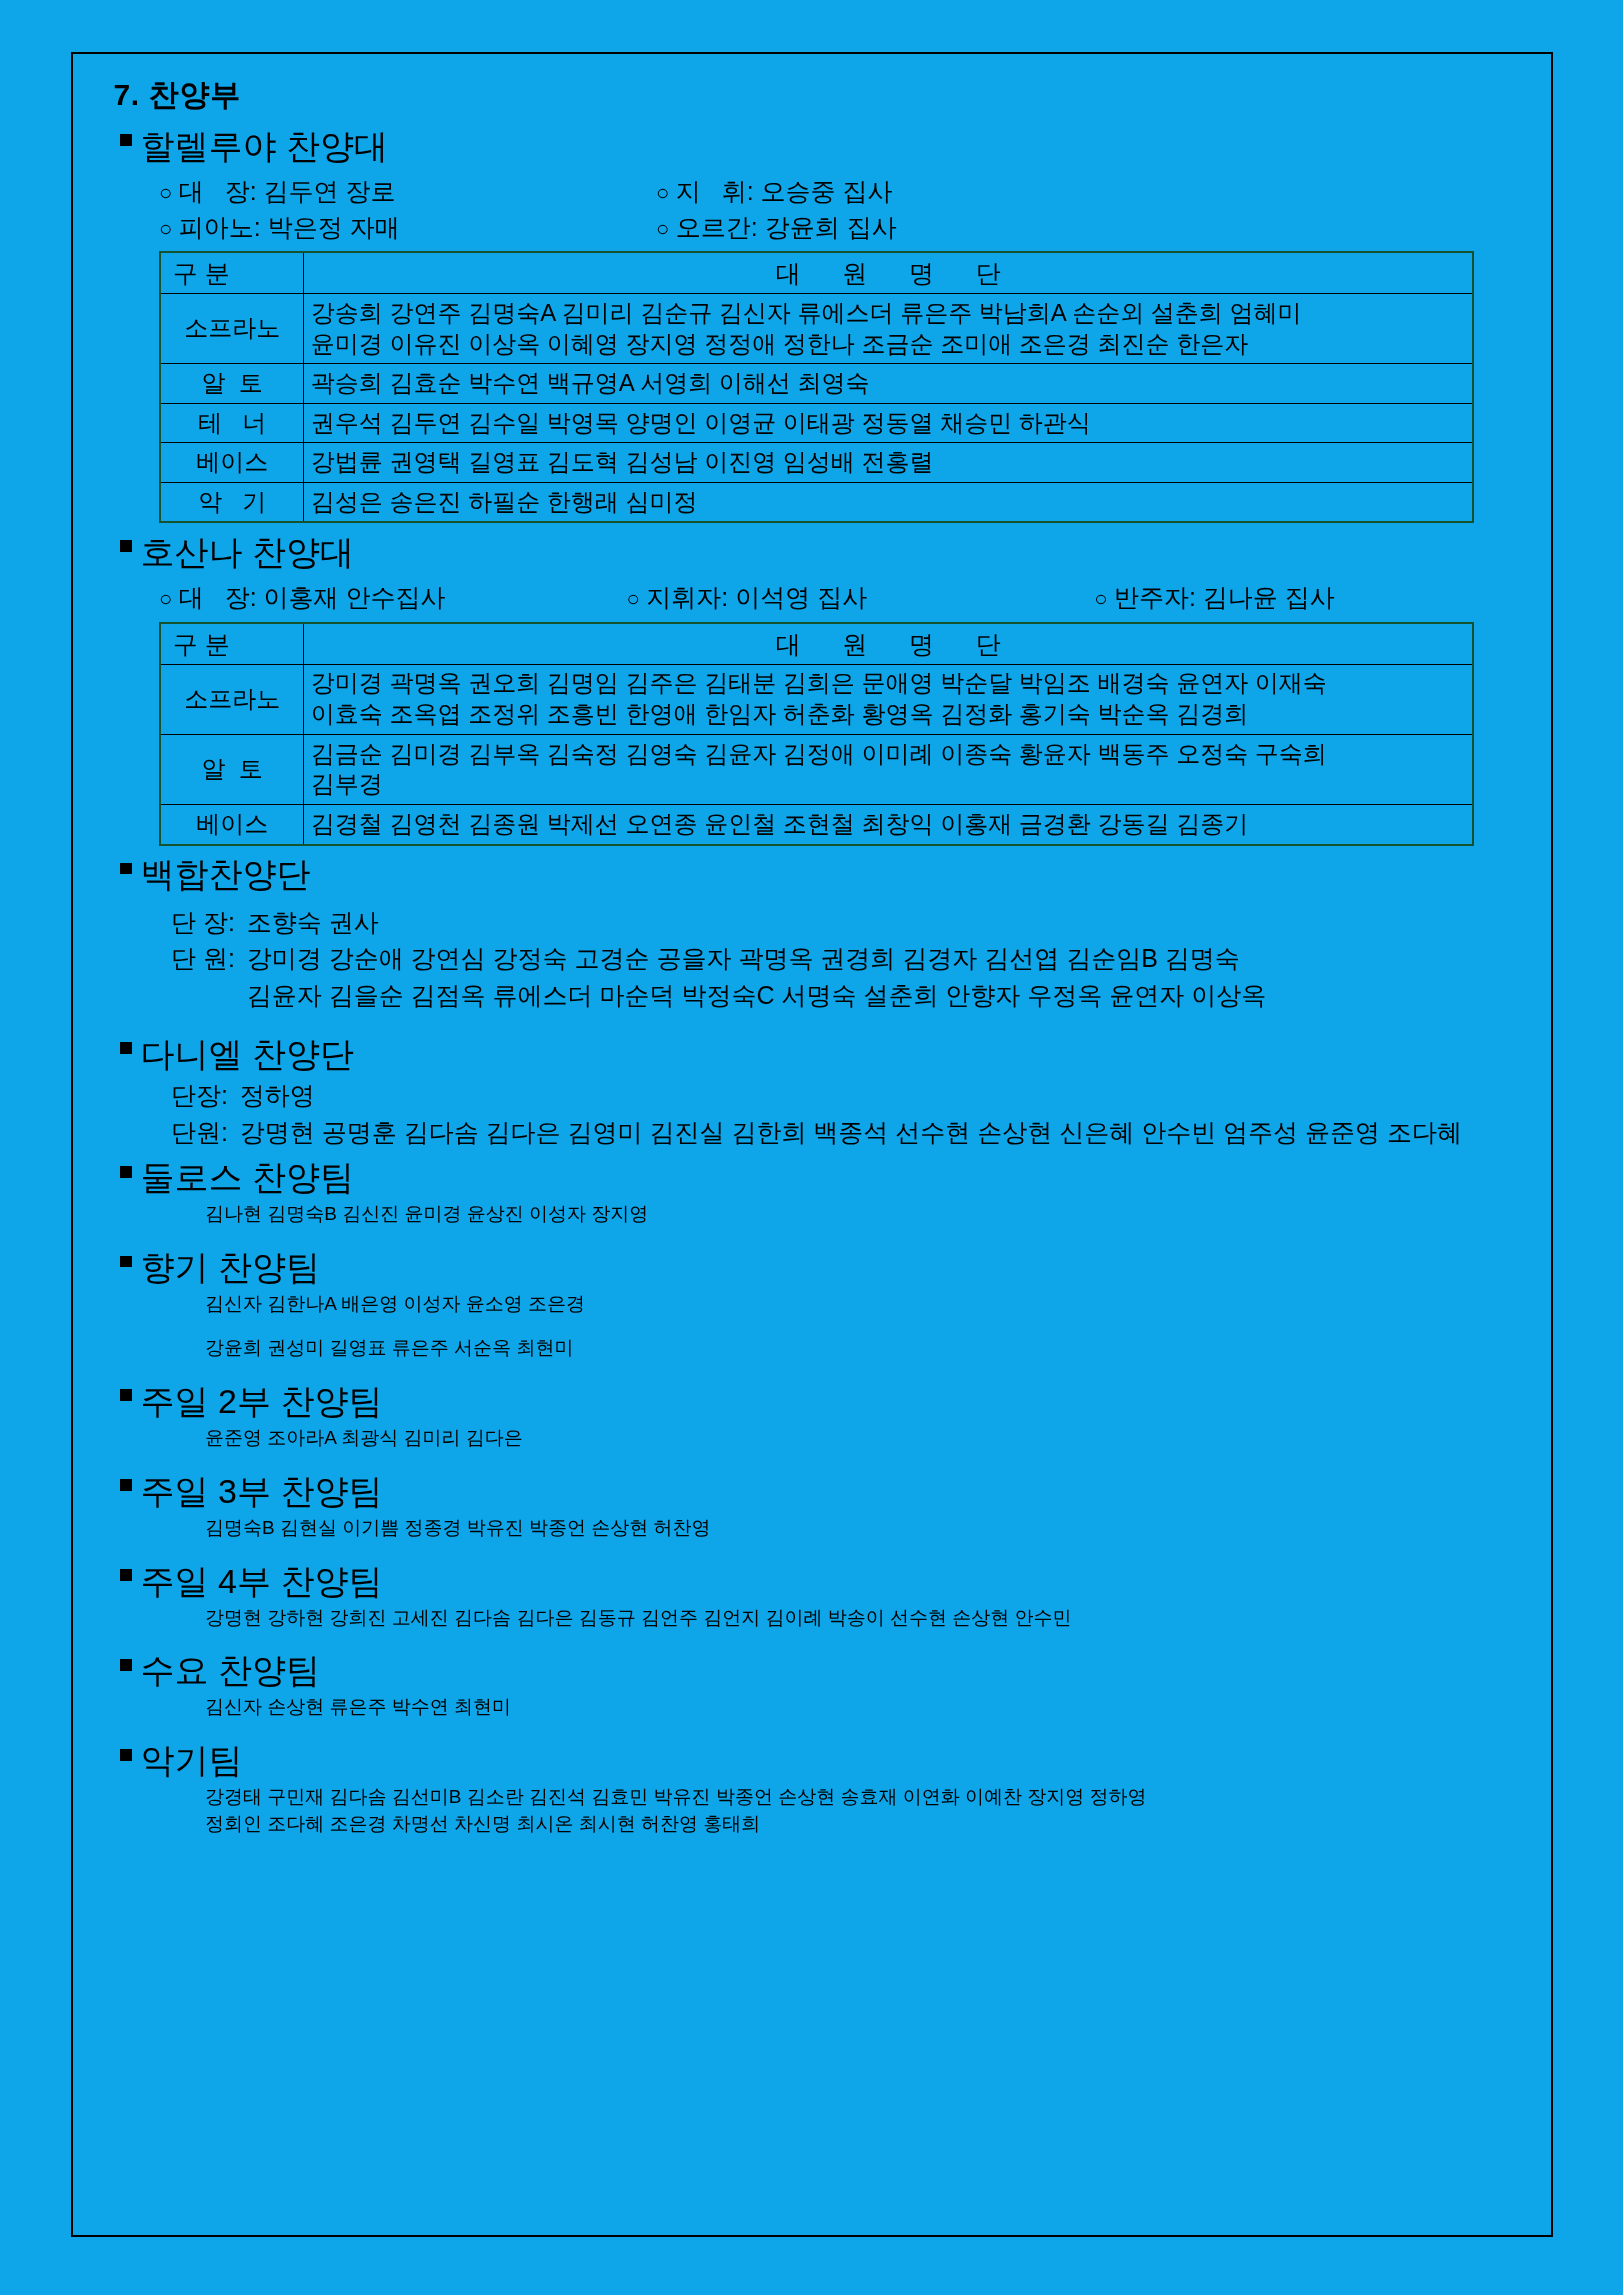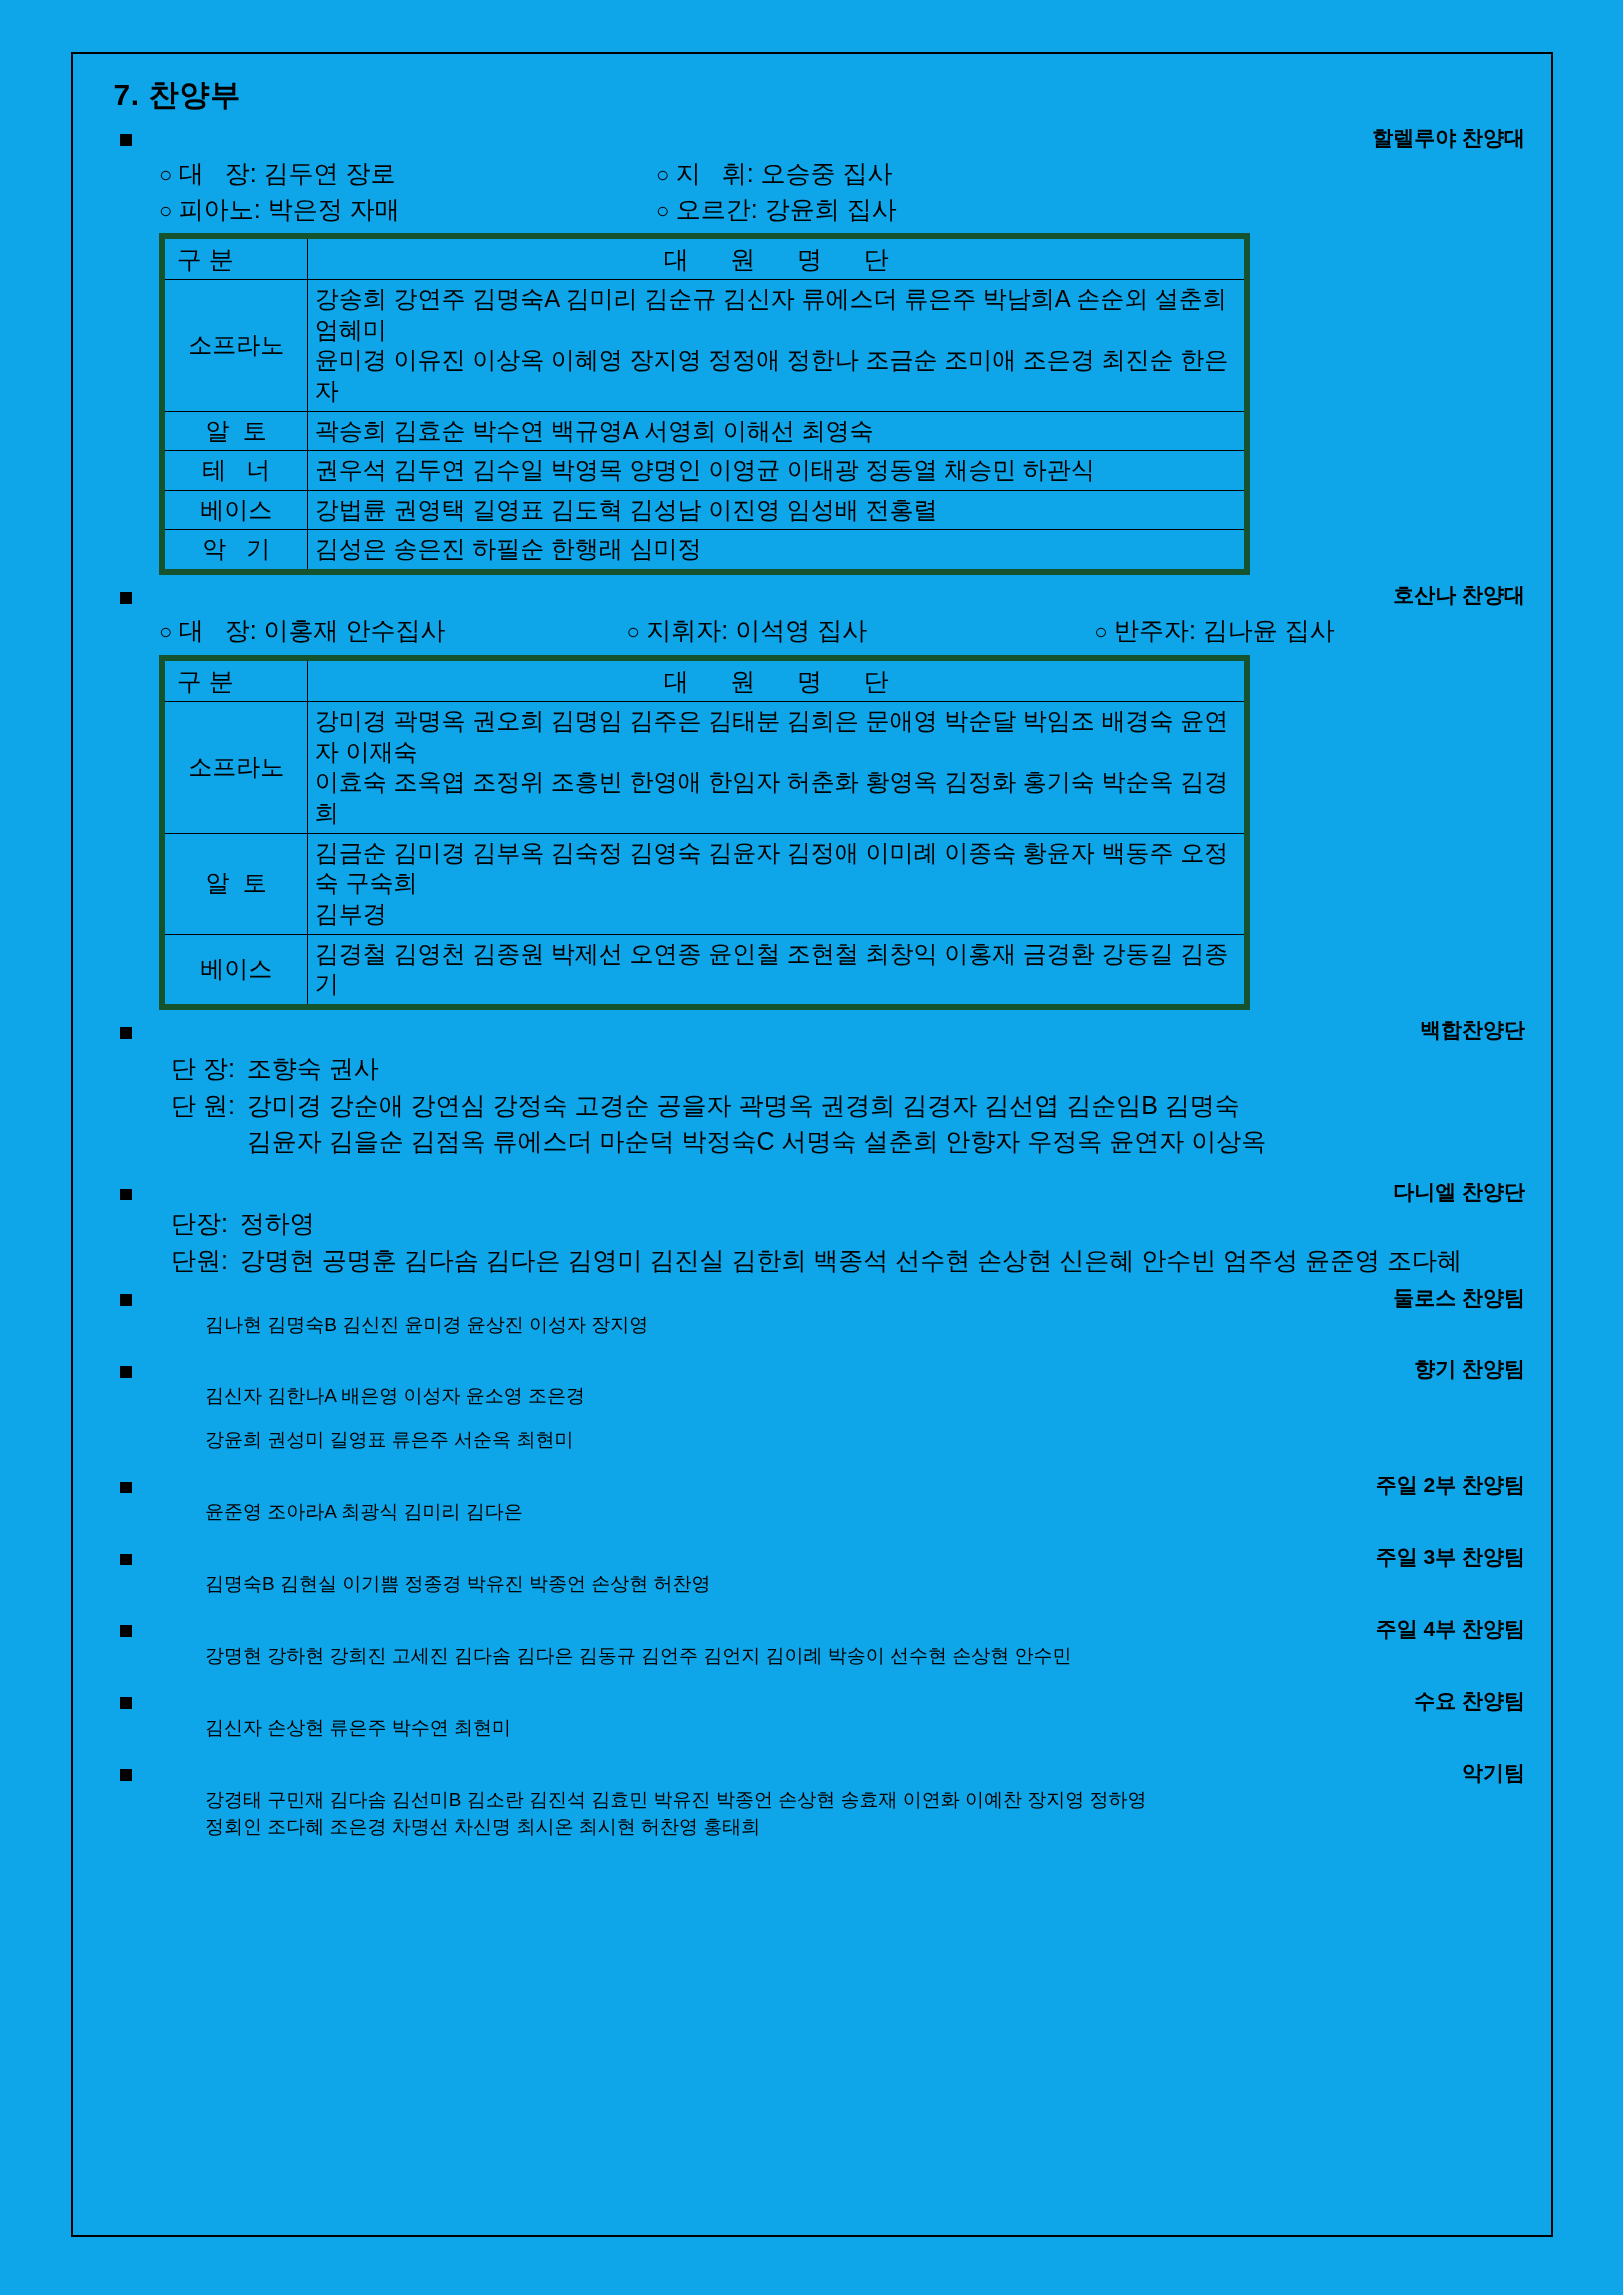--- a/index.html
+++ b/index.html
@@ -31,26 +31,25 @@
   .section-title {
     font-size: 30px;
     font-weight: bold;
     letter-spacing: 0.7px;
     margin: 3.9px 0 7.9px 14.4px;
   }
   .grp {
     margin-top: 3.9px;
   }
   .grp-head {
-    font-size: 21px;
-    font-weight: bold;
+    font-size: 34px;
+    font-weight: normal;
     margin-left: 19.6px;
     position: relative;
     padding-left: 22px;
-    text-align: right;
   }
   .grp-head::before {
     content: "";
     position: absolute;
     left: 1.3px;
     top: 10.5px;
     width: 11.8px;
     height: 11.8px;
     background: #000;
   }
@@ -72,22 +71,22 @@
     font-size: 22px;
     margin-right: 6.5px;
   }
   .lead-a { width: 497px; }
   .lead-b { width: 497px; }
   .lead-c { width: 458px; }
 
   table.choir {
     border-collapse: collapse;
     margin: 3.9px 0 6.5px 60px;
-    width: 1091px;
-    border: 6px solid #14532d;
+    width: 1315px;
+    border: 2px solid #14532d;
   }
   table.choir td {
     border: 1.3px solid #000;
     font-size: 24px;
     padding: 3.9px 6.5px;
     vertical-align: middle;
     line-height: 1.28;
   }
   table.choir td.part {
     width: 124px;

